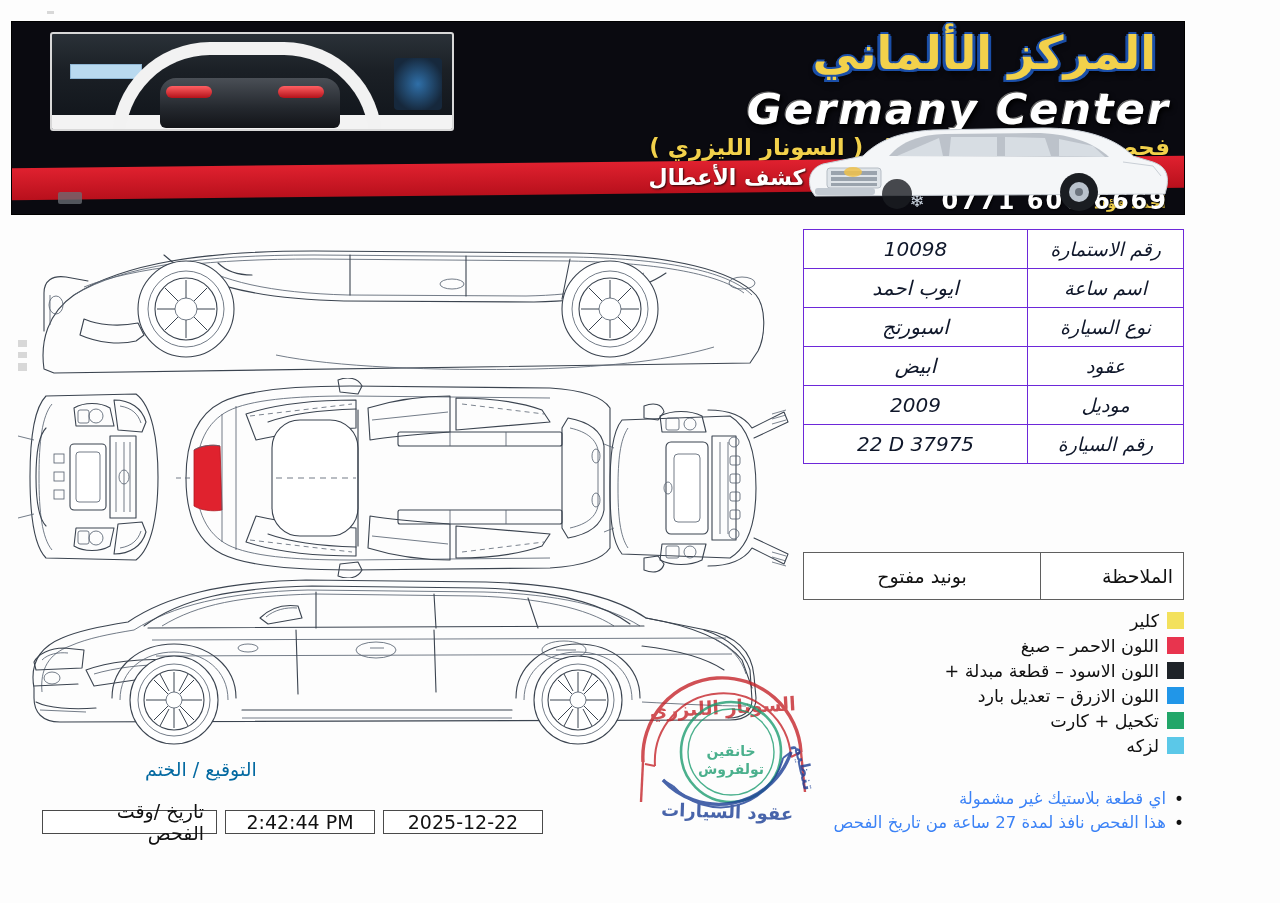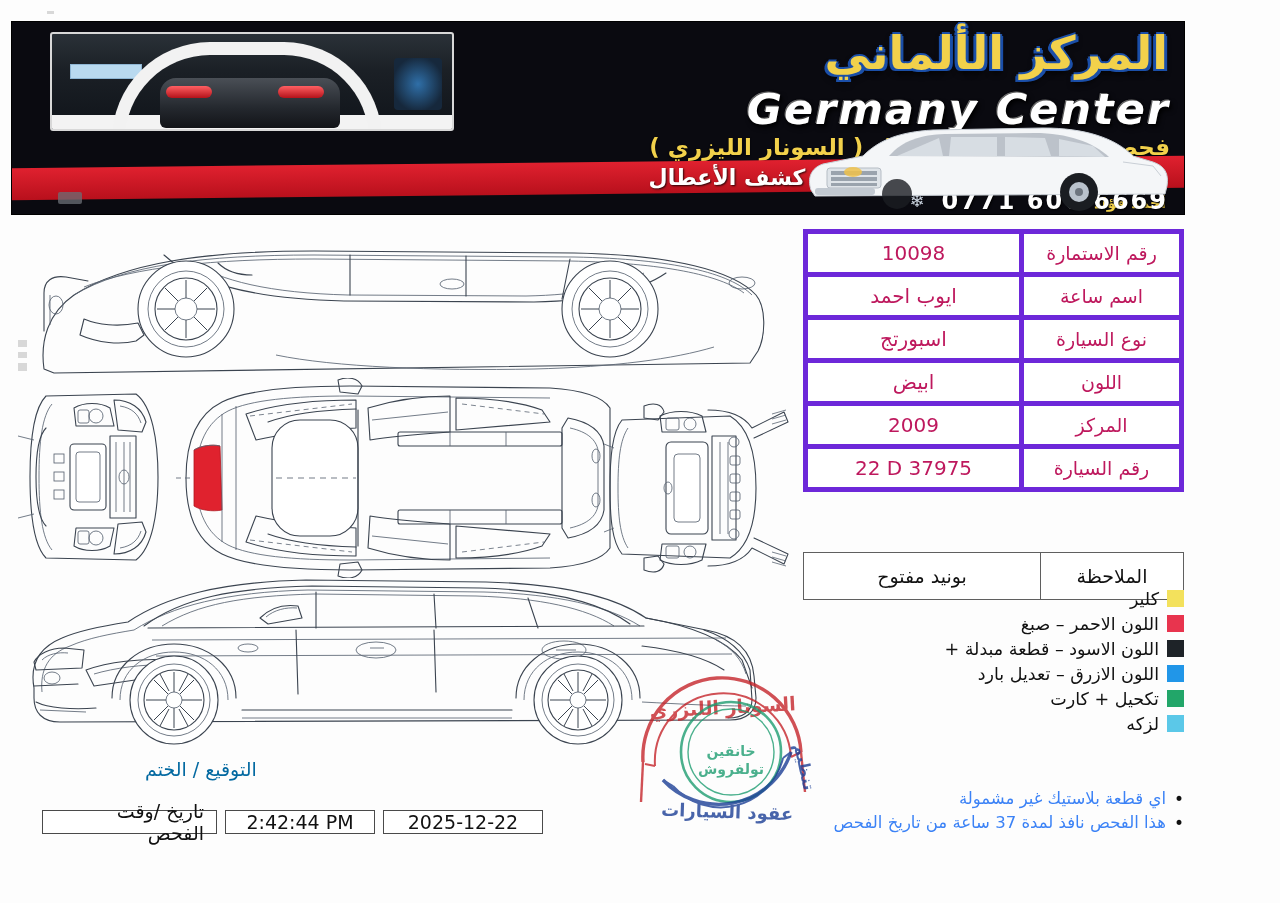--- a/index.html
+++ b/index.html
@@ -38,21 +38,21 @@
   .ph-tl{position:absolute;top:52px;width:46px;height:12px;border-radius:6px;
     background:linear-gradient(180deg,#ff5f62,#b4121a);}
   .ph-tl.l{left:114px;} .ph-tl.r{left:226px;}
   .ph-strip{position:absolute;left:18px;top:30px;width:70px;height:13px;
     background:#b9d9ef;border:1px solid #8fb6d4;}
   .ph-blue{position:absolute;right:10px;top:24px;width:48px;height:52px;
     background:radial-gradient(ellipse at center,#2f6fa8 0%,#16283c 75%);border-radius:4px;}
   .ph-floor{position:absolute;left:0;bottom:0;width:100%;height:14px;background:#f3f3f3;}
 
   .ar-title{
-    position:absolute;right:16px;top:4px;
+    position:absolute;right:28px;top:4px;
     font-family:"DejaVu Sans","Liberation Sans",sans-serif;
     font-size:46px;font-weight:bold;color:#f2d14b;
     letter-spacing:1px;white-space:nowrap;
     text-shadow:
       -2px 0 0 #1b4fa8, 2px 0 0 #1b4fa8, 0 -2px 0 #1b4fa8, 0 2px 0 #1b4fa8,
       -3px 2px 0 #1b4fa8, 3px 2px 0 #1b4fa8, 0 4px 6px rgba(0,0,0,.8);
   }
   .en-title{
     position:absolute;right:14px;top:62px;
     font-family:"DejaVu Sans","Liberation Sans",sans-serif;
@@ -102,44 +102,45 @@
   
   .speck{position:absolute;background:#b9b9b9;opacity:.55;}
 
   
   .dtable{
     position:absolute;left:803px;top:229px;width:381px;
     border-collapse:collapse;
     direction:rtl;
   }
   .dtable td{
-    border:5px solid #6d28d9;
+    border:1px solid #6d28d9;
     height:38px;padding:0 10px;
-    font-size:19px;color:#be185d;
+    font-size:19px;color:#0f172a;
     font-family:"DejaVu Sans","Liberation Sans",sans-serif;
     background:#fff;
+    font-style:italic;
   }
   .dtable td.lbl{width:135px;text-align:center;}
   .dtable td.val{text-align:center;font-size:20px;}
   .dtable td.val.ltr{direction:ltr;}
 
   .ntable{
     position:absolute;left:803px;top:552px;width:381px;
     border-collapse:collapse;direction:rtl;
   }
   .ntable td{
     border:1px solid #5f5f5f;height:46px;padding:0 10px;
     font-size:19px;color:#111;background:#fff;
   }
-  .ntable td.lbl{width:122px;text-align:center;margin-left:28px;}
+  .ntable td.lbl{width:122px;text-align:right;margin-left:28px;}
   .ntable td.val{text-align:center;}
 
   
   .legend{
-    position:absolute;right:96px;top:586px;width:320px;
+    position:absolute;right:96px;top:608px;width:320px;
     direction:rtl;text-align:right;
   }
   .lg-row{
     display:flex;flex-direction:row;align-items:center;
     justify-content:flex-start;height:25px;gap:8px;
   }
   .sw{width:17px;height:17px;flex:0 0 17px;display:inline-block;}
   .lg-txt{font-size:17.5px;color:#111;white-space:nowrap;}
 
   
@@ -512,25 +513,25 @@
       </tr>
       <tr>
         <td class="lbl">اسم ساعة</td>
         <td class="val">ايوب احمد</td>
       </tr>
       <tr>
         <td class="lbl">نوع السيارة</td>
         <td class="val">اسبورتج</td>
       </tr>
       <tr>
-        <td class="lbl">اللون</td>
+        <td class="lbl">عقود</td>
         <td class="val">ابيض</td>
       </tr>
       <tr>
-        <td class="lbl">المركز</td>
+        <td class="lbl">موديل</td>
         <td class="val ltr">2009</td>
       </tr>
       <tr>
         <td class="lbl">رقم السيارة</td>
         <td class="val ltr">22 D 37975</td>
       </tr>
     </tbody>
   </table>
 
   <table class="ntable">
@@ -569,21 +570,21 @@
     </div>
   </div>
 
   <div class="bullets">
     <div class="bl">
       <span class="dot">•</span>
       <span class="txt">اي قطعة بلاستيك غير مشمولة</span>
     </div>
     <div class="bl">
       <span class="dot">•</span>
-      <span class="txt">هذا الفحص نافذ لمدة 37 ساعة من تاريخ الفحص</span>
+      <span class="txt">هذا الفحص نافذ لمدة 27 ساعة من تاريخ الفحص</span>
     </div>
   </div>
 
   <div class="sig-label">التوقيع / الختم</div>
   <div class="boxrow">
     <div class="ibox date">2025-12-22</div>
     <div class="ibox time">2:42:44 PM</div>
     <div class="ibox cap">تاريخ /وقت الفحص</div>
   </div>
 

